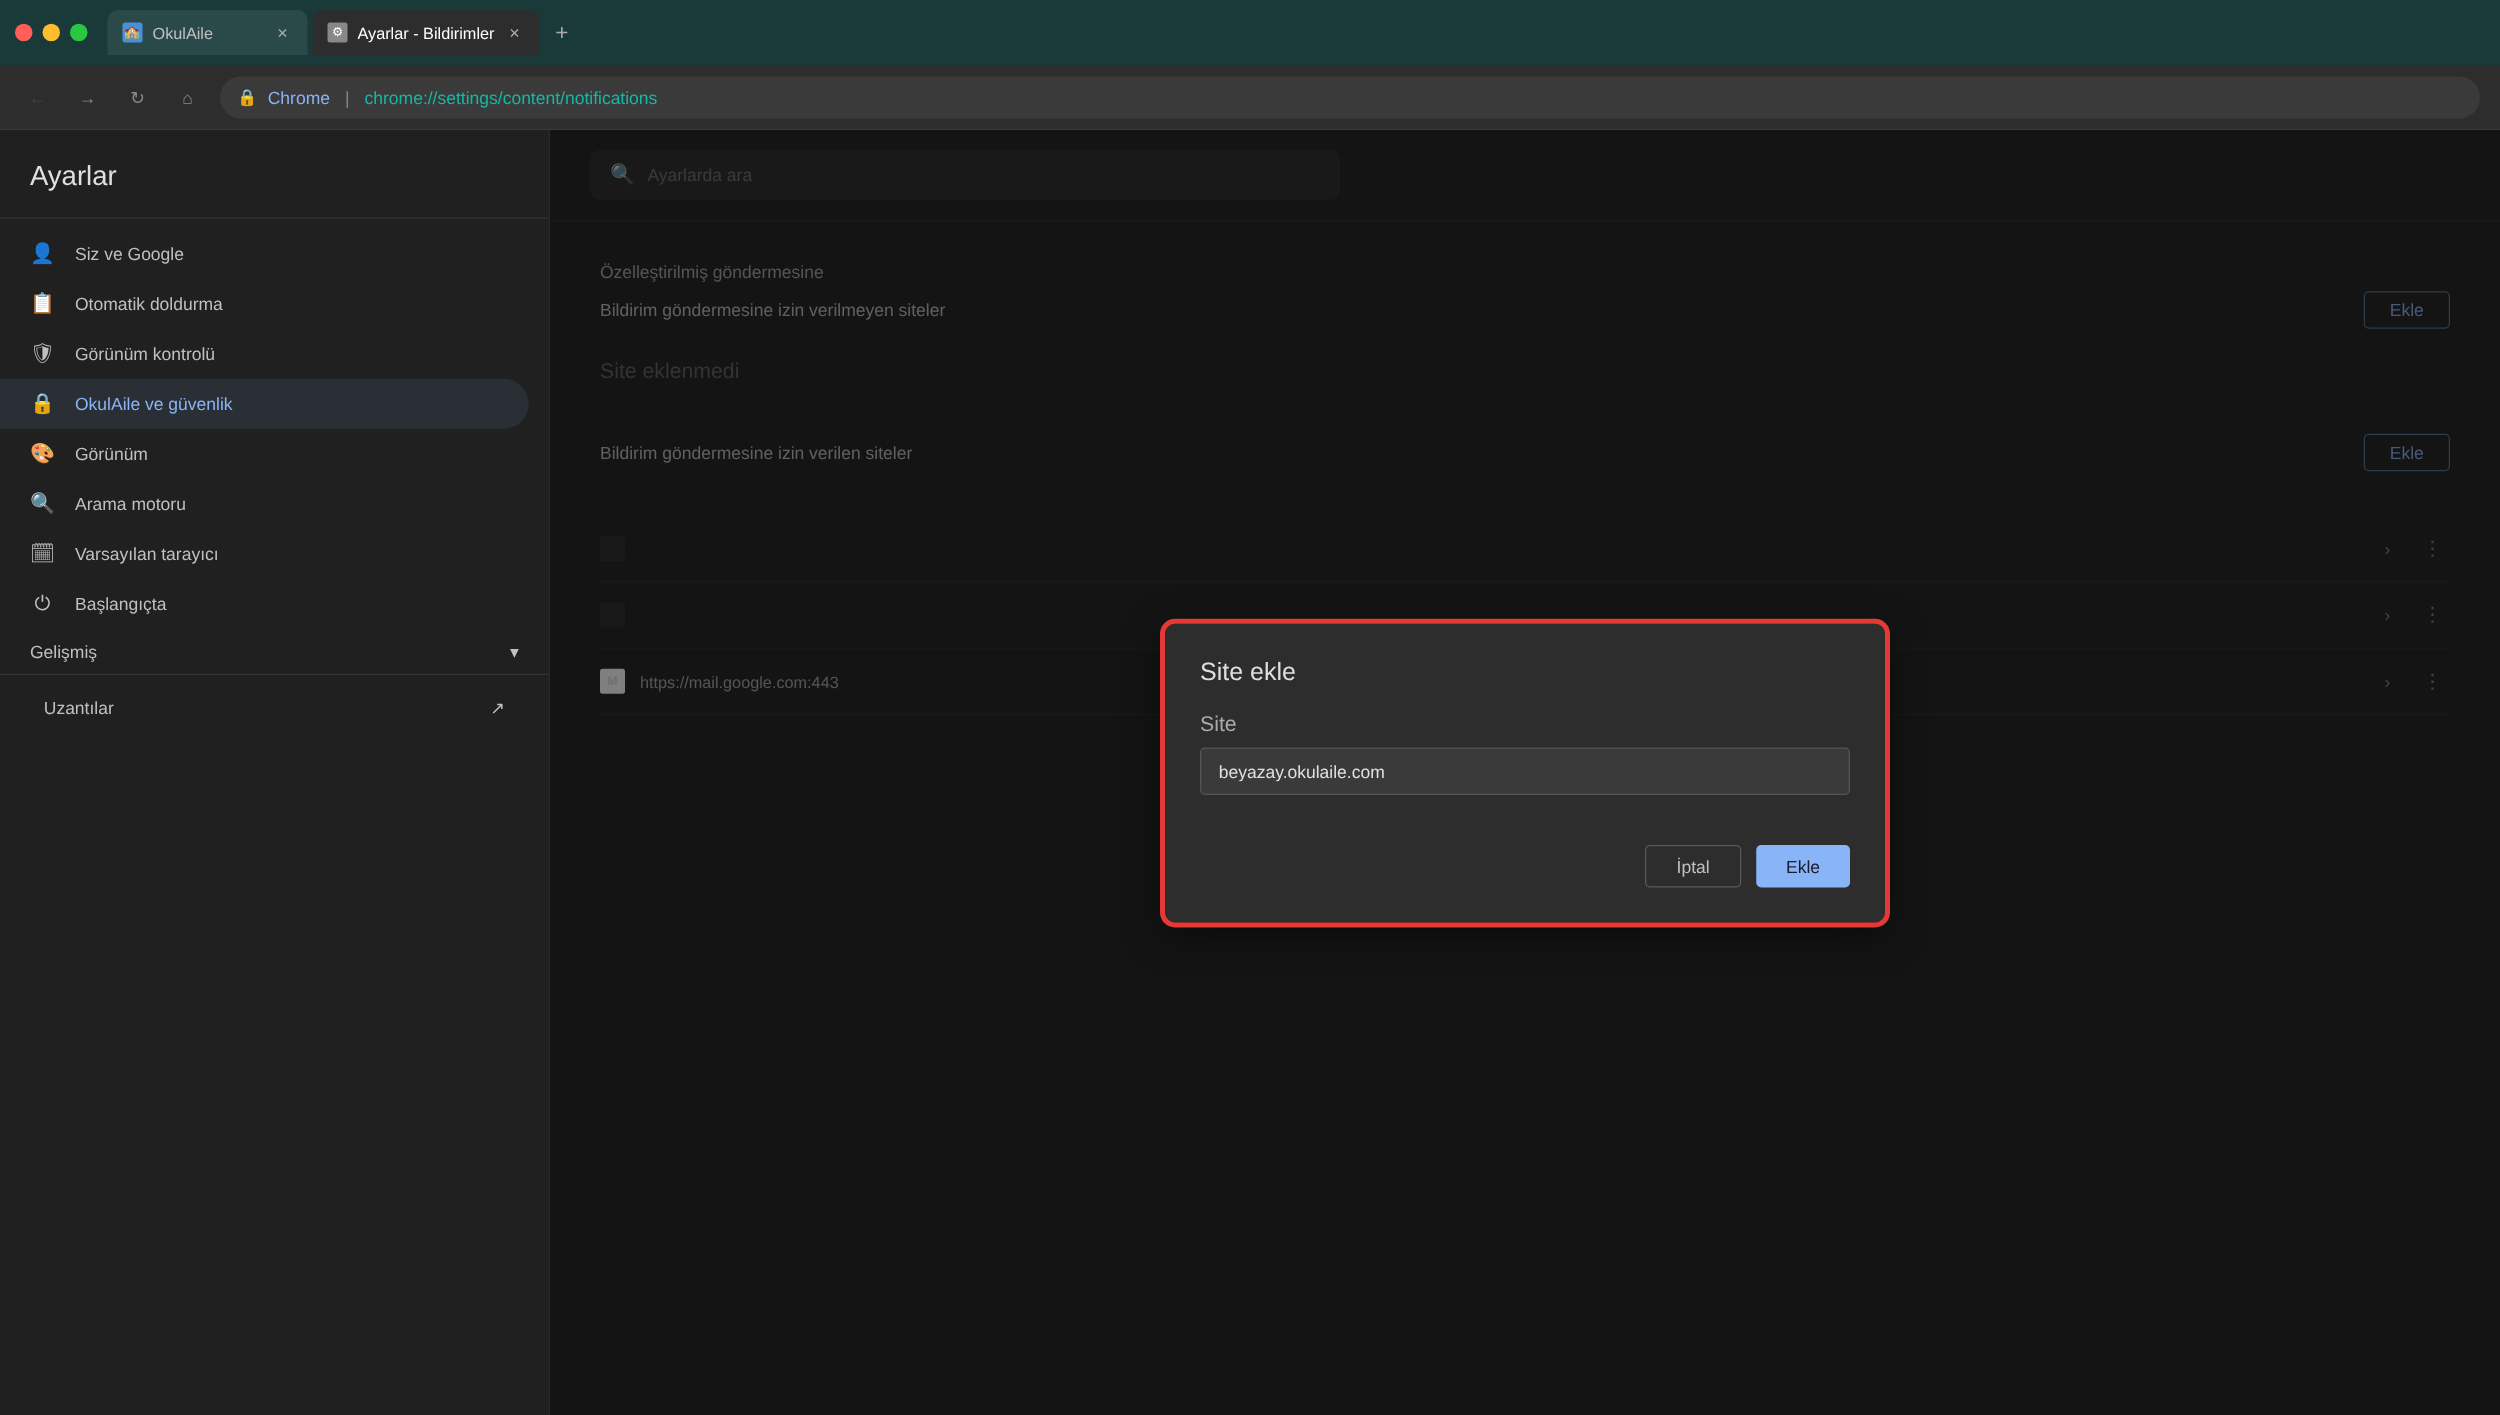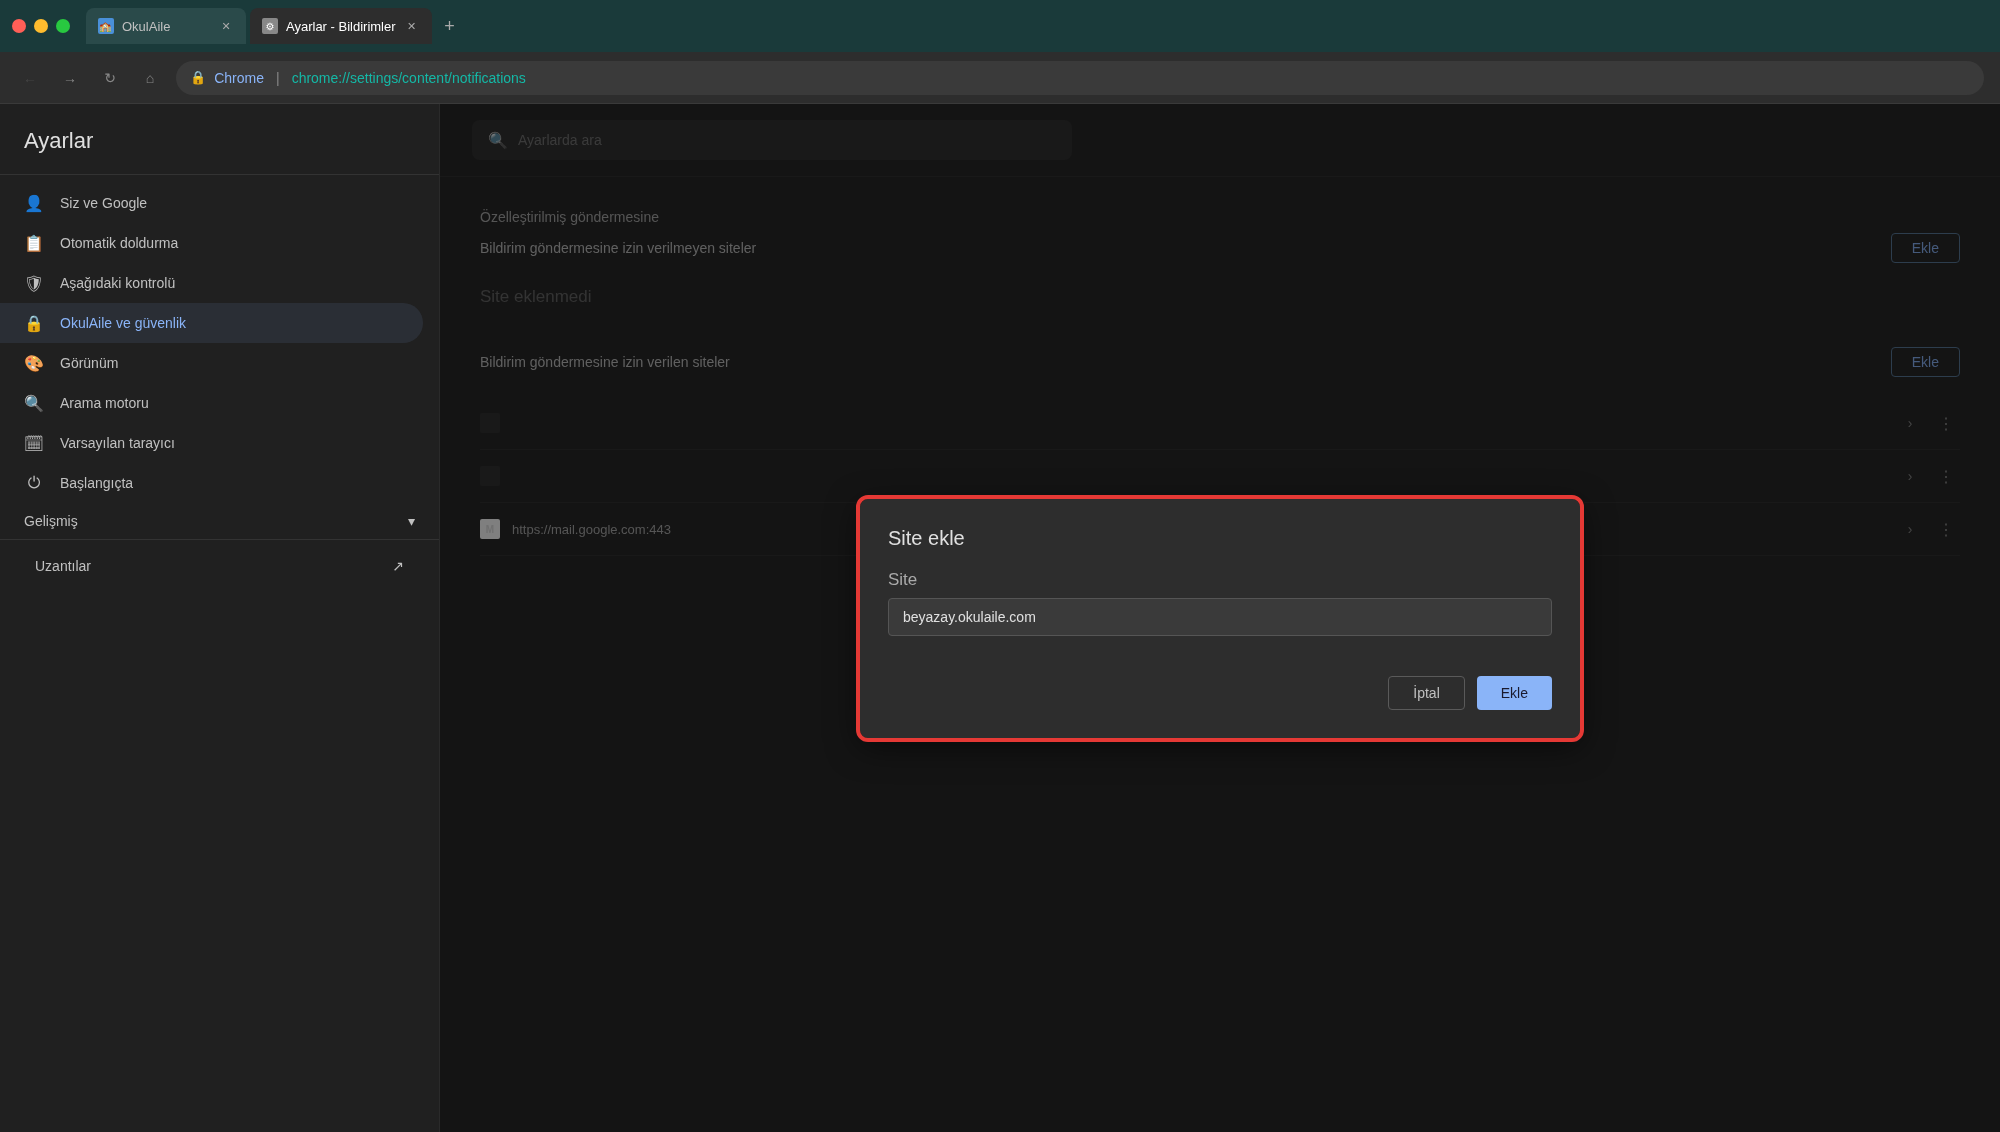--- a/index.html
+++ b/index.html
@@ -277,21 +277,21 @@
       color: #888; cursor: pointer; font-size: 14px;
     }
     .more-btn {
       width: 28px; height: 28px;
       display: flex; align-items: center; justify-content: center;
       color: #888; cursor: pointer; font-size: 16px;
     }
 
     
     .allowed-section {
-      margin-bottom: 20px;
+      margin-bottom: 36px;
     }
     .allowed-header {
       display: flex;
       align-items: center;
       justify-content: space-between;
       margin-bottom: 8px;
     }
 
     
     .gmail-favicon {
@@ -309,21 +309,21 @@
       top: 0; left: 0; right: 0; bottom: 0;
       background: rgba(0,0,0,0.5);
       display: flex;
       align-items: center;
       justify-content: center;
       z-index: 100;
     }
     .dialog {
       background: #2d2d2d;
       border-radius: 8px;
-      width: 720px;
+      width: 576px;
       padding: 28px;
       box-shadow: 0 8px 32px rgba(0,0,0,0.6);
       outline: 4px solid #e53935;
     }
     .dialog-title {
       font-size: 20px;
       font-weight: 400;
       color: #e0e0e0;
       margin-bottom: 20px;
     }
@@ -414,21 +414,21 @@
     <div class="sidebar-item">
       <div class="sidebar-icon">👤</div>
       <span class="sidebar-label">Siz ve Google</span>
     </div>
     <div class="sidebar-item">
       <div class="sidebar-icon">📋</div>
       <span class="sidebar-label">Otomatik doldurma</span>
     </div>
     <div class="sidebar-item">
       <div class="sidebar-icon">🛡</div>
-      <span class="sidebar-label">Aşağıdaki kontrolü</span>
+      <span class="sidebar-label">Görünüm kontrolü</span>
     </div>
     <div class="sidebar-item active">
       <div class="sidebar-icon">🔒</div>
       <span class="sidebar-label">OkulAile ve güvenlik</span>
     </div>
     <div class="sidebar-item">
       <div class="sidebar-icon">🎨</div>
       <span class="sidebar-label">Görünüm</span>
     </div>
     <div class="sidebar-item">

